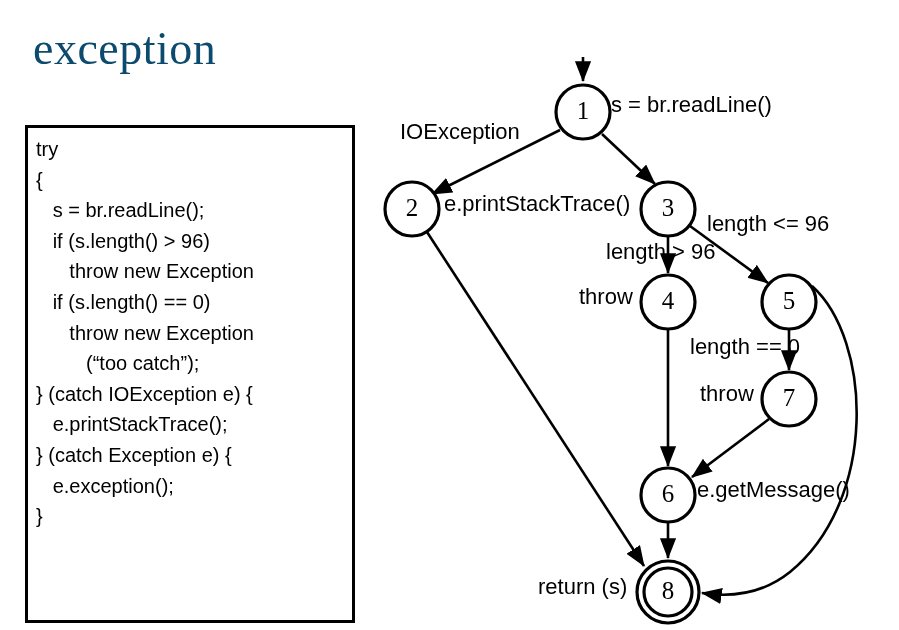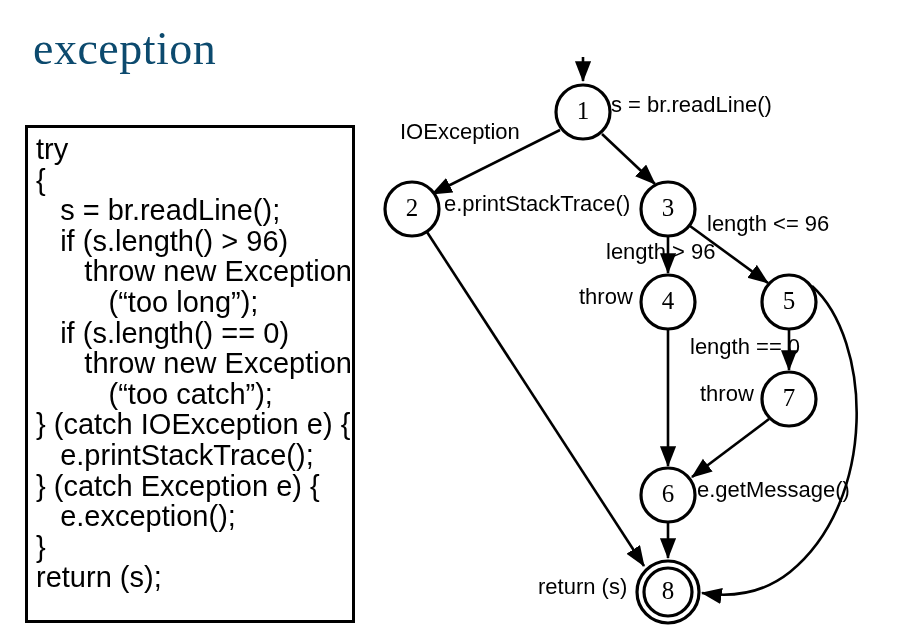--- a/index.html
+++ b/index.html
@@ -39,21 +39,21 @@
     background: #ffffff;
   }
   #code-lines {
     position: absolute;
     left: 8px;
     top: 6px;
     right: 4px;
   }
   .code-line {
     font-family: "Liberation Sans", sans-serif;
-    font-size: 29px;
+    font-size: 20px;
     line-height: 30.6px;
     color: #000000;
     white-space: pre;
   }
 
   
   #diagram {
     position: absolute;
     left: 0;
     top: 0;
@@ -96,30 +96,28 @@
 
 <div id="slide-title">exception</div>
 
 <div id="code-box">
   <div id="code-lines">
     <div class="code-line">try</div>
     <div class="code-line">{</div>
     <div class="code-line">   s = br.readLine();</div>
     <div class="code-line">   if (s.length() &gt; 96)</div>
     <div class="code-line">      throw new Exception</div>
-    <div class="code-line">         (“too long”);</div>
     <div class="code-line">   if (s.length() == 0)</div>
     <div class="code-line">      throw new Exception</div>
     <div class="code-line">         (“too catch”);</div>
     <div class="code-line">} (catch IOException e) {</div>
     <div class="code-line">   e.printStackTrace();</div>
     <div class="code-line">} (catch Exception e) {</div>
     <div class="code-line">   e.exception();</div>
     <div class="code-line">}</div>
-    <div class="code-line">return (s);</div>
   </div>
 </div>
 
 <div id="diagram">
   <svg width="899" height="630" viewBox="0 0 899 630" xmlns="http://www.w3.org/2000/svg">
     <defs>
       <marker id="arrow" markerWidth="9" markerHeight="9" refX="7.6" refY="3.1" orient="auto" markerUnits="strokeWidth">
         <path d="M0,0 L8,3.1 L0,6.2 z" fill="#000000"></path>
       </marker>
     </defs>

